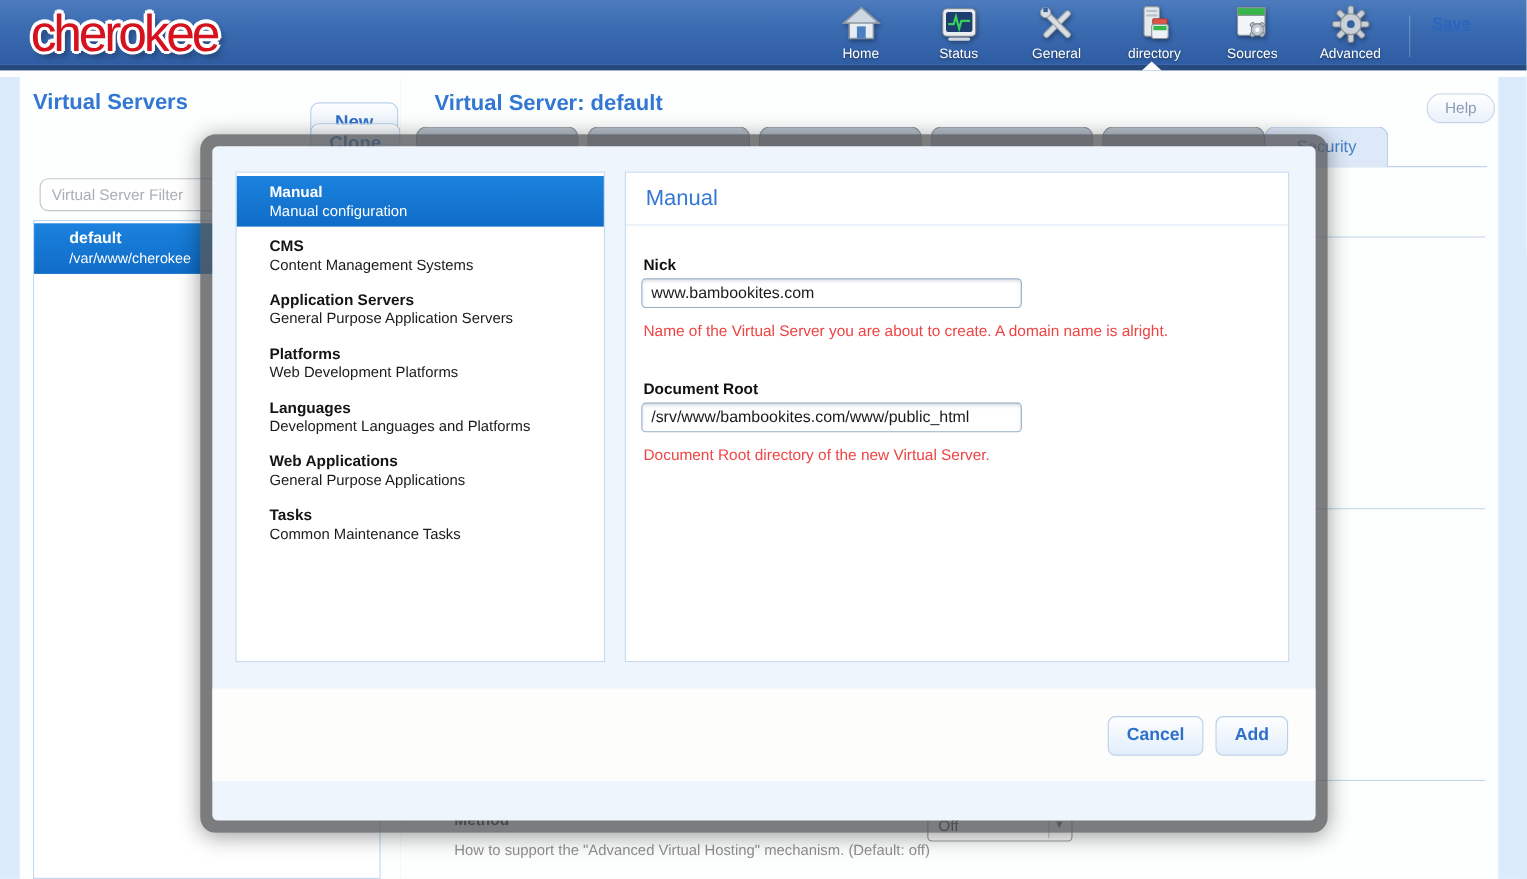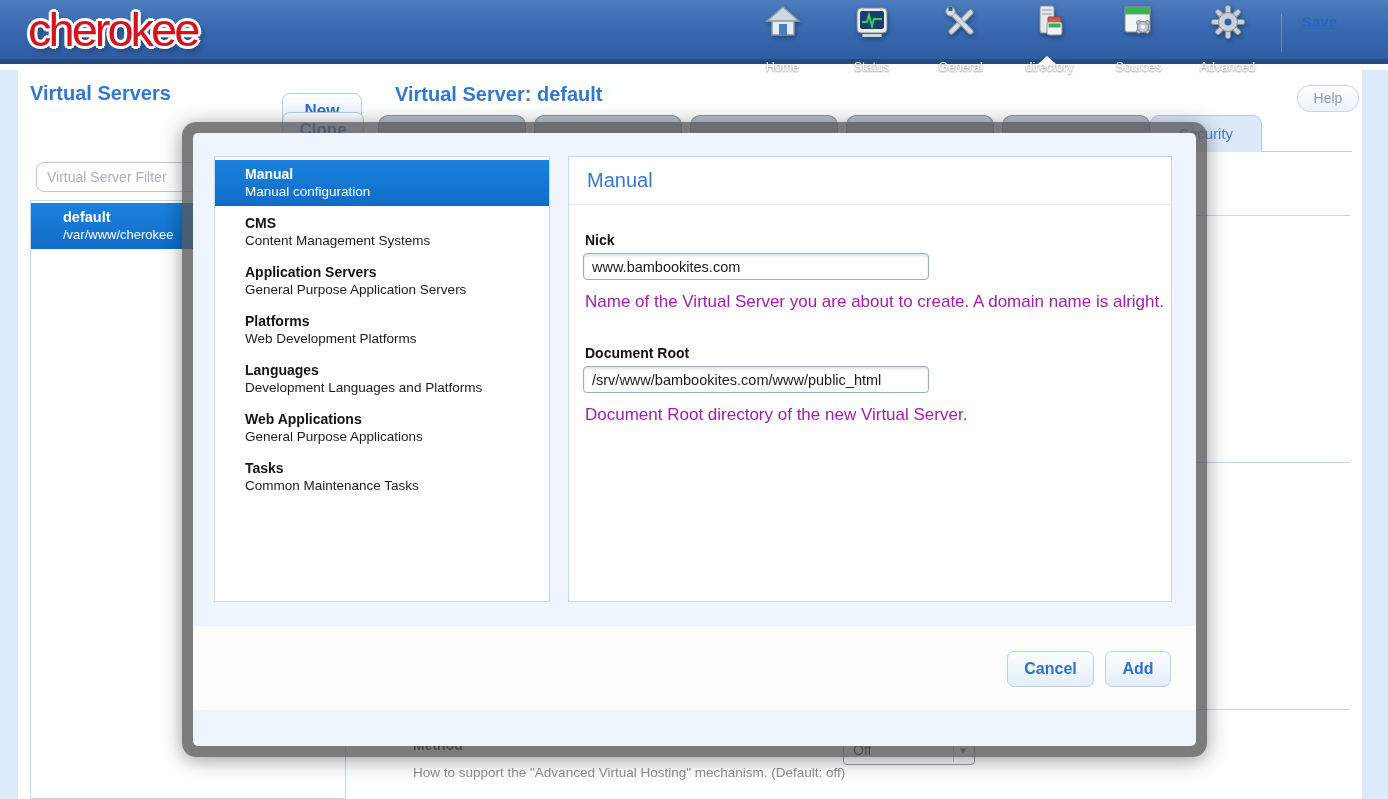--- a/index.html
+++ b/index.html
@@ -10,21 +10,21 @@
   .topnav { position:absolute; left:0; top:0; width:1388px; height:64px;
     background:linear-gradient(180deg,#4c7cbe 0%,#3a6ab0 45%,#2f5da3 100%);
     border-bottom:5px solid #26497e; z-index:3; }
   .logo { position:absolute; left:28px; top:2px; font-size:47px; font-weight:normal; letter-spacing:-3px;
     color:#d5121e;
     text-shadow:-2px -2px 0 #fff,2px -2px 0 #fff,-2px 2px 0 #fff,2px 2px 0 #fff,0 -3px 0 #fff,0 3px 0 #fff,-3px 0 0 #fff,3px 0 0 #fff,4px 5px 6px rgba(0,0,0,.45); }
   .nav-items { position:absolute; left:738px; top:4px; display:flex; }
   .nav-item { width:89px; height:58px; display:flex; flex-direction:column; align-items:center; justify-content:flex-start; cursor:pointer; }
   .nav-ic { width:36px; height:36px; display:block; }
   .nav-ic svg { width:36px; height:36px; filter:drop-shadow(1px 2px 2px rgba(0,0,0,.35)); }
-  .nav-label { font-size:12.5px; color:#fff; margin-top:20px; text-shadow:0 1px 2px rgba(0,0,0,.5); }
+  .nav-label { font-size:12.5px; color:#fff; margin-top:2px; text-shadow:0 1px 2px rgba(0,0,0,.5); }
   .nav-sep { position:absolute; left:1281px; top:14px; width:1px; height:38px; background:rgba(255,255,255,.25); }
   .save-link { position:absolute; left:1302px; top:13px; font-size:15px; font-weight:bold; color:#2a66c0; text-decoration:underline; cursor:pointer; }
   .nav-pointer { position:absolute; left:1038px; top:56px; width:0; height:0;
     border-left:9px solid transparent; border-right:9px solid transparent; border-bottom:8px solid #ffffff; z-index:4; }
 
   .top-white { position:absolute; left:0; top:64px; width:1388px; height:6px; background:#fdfdfe; z-index:2; }
 
   
   .sidebar { position:absolute; left:18px; top:70px; width:346px; height:729px; background:#fdfefe; z-index:1; }
   .sb-title { position:absolute; left:12px; top:12px; font-size:20px; color:#3277d2; }
@@ -77,21 +77,21 @@
   .cat-row.sel .cat-title, .cat-row.sel .cat-sub { color:#fff; }
   .form-box { position:absolute; left:375px; top:23px; width:604px; height:446px; background:#fff; border:1px solid #c6d9ef; }
   .form-heading { position:absolute; left:18px; top:12px; font-size:20px; color:#3478d4; }
   .form-divider { position:absolute; left:0; top:47px; width:100%; height:1px; background:#dfe9f5; }
   .field { position:absolute; left:0; width:100%; }
   .field-1 { top:75px; } .field-2 { top:188px; }
   .field-label { position:absolute; left:16px; top:0; font-size:14px; font-weight:bold; color:#111; }
   .field-input { position:absolute; left:14px; top:21px; width:346px; height:27px; border:1px solid #98aec6; border-radius:4px;
     padding:0 8px; font-size:14.5px; color:#1a1a1a; font-family:"Liberation Sans",sans-serif;
     box-shadow:inset 0 2px 3px rgba(120,140,160,.25); }
-  .field-help { position:absolute; left:16px; top:60px; font-size:17px; color:#a21caf; white-space:nowrap; }
+  .field-help { position:absolute; left:16px; top:60px; font-size:14px; color:#ef4444; white-space:nowrap; }
   .dialog-footer { position:relative; height:84px; background:#fdfdfb; }
   .ft-btn { position:absolute; top:25px; height:36px; font-size:16px; line-height:34px; border-radius:7px; }
   .ft-cancel { left:814px; width:87px; }
   .ft-add { left:912px; width:66px; }
 </style>
 </head>
 <body>
 
 <div class="stage">
 

